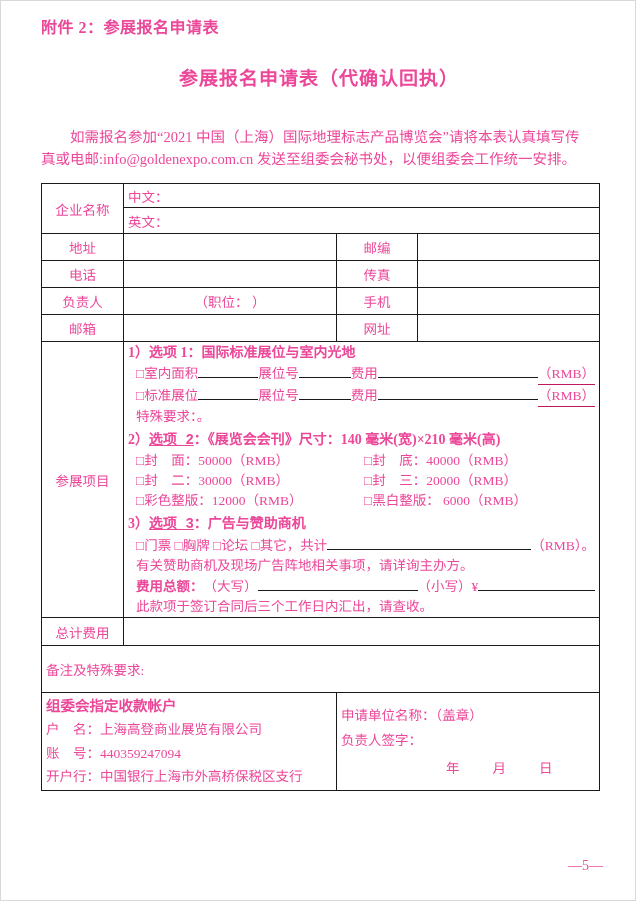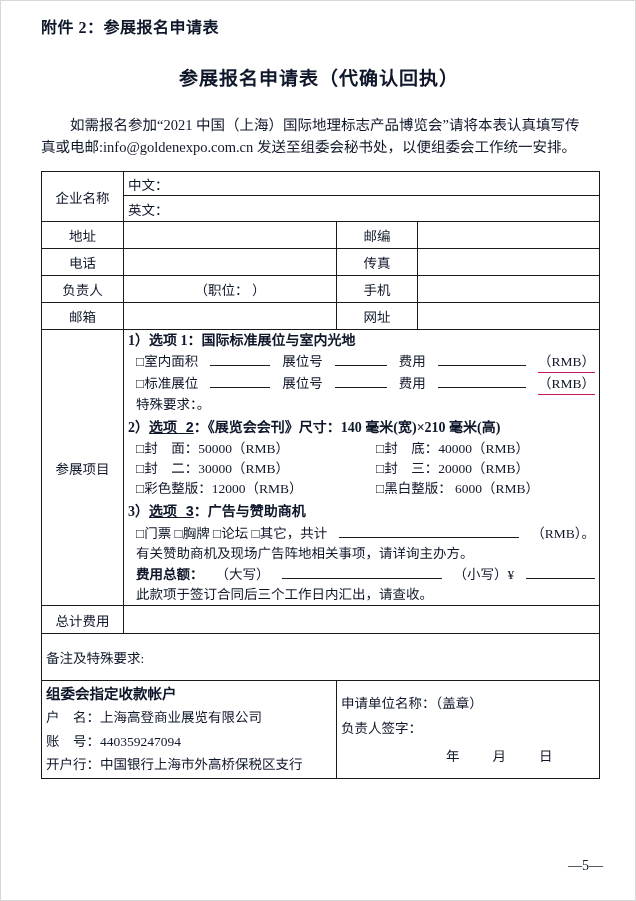--- a/index.html
+++ b/index.html
@@ -1,46 +1,46 @@
 <!DOCTYPE html>
 <html lang="zh-CN"><head>
 <meta charset="utf-8">
 <style>
   html,body { margin:0; padding:0; background:#ffffff; }
   .page {
     position:relative;
     width:634px; height:899px;
     border:1px solid #d8d8d8;
     background:#ffffff;
-    color:#0f172a;
+    color:#ec4899;
     font-family:"Liberation Serif","DejaVu Serif",serif;
     overflow:hidden;
   }
   .content { padding:13px 38px 0 40px; }
 
   .attach { font-weight:bold; font-size:16px; letter-spacing:0.5px; }
   .title { text-align:center; font-weight:bold; font-size:19px; margin-top:25px; letter-spacing:1px; }
-  .intro { margin-top:24px; font-size:14.5px; line-height:22px; }
+  .intro { margin-top:36px; font-size:14.5px; line-height:22px; }
   .intro .l1 { text-indent:2em; }
 
   table.form { border-collapse:collapse; table-layout:fixed; width:558px; margin-top:13px; }
   table.form td { border:1px solid #1a1a1a; font-size:13.5px; padding:0 4px; vertical-align:middle; overflow:hidden; }
   td.lbl { text-align:center; padding:0; }
   tr.r-cn  { height:24px; }
   tr.r-en  { height:26px; }
   tr.r-info { height:27px;margin-top:12px; }
   tr.r-total { height:28px; }
   tr.r-remarks { height:47px; }
   tr.r-bank { height:98px; }
 
   td.items-cell { vertical-align:top; padding:3px 5px 2px 5px; }
   .oh { font-weight:bold; font-size:14px; line-height:21px; }
   .oh.mt { margin-top:2px; }
   .oline { line-height:20px; }
-  .ind { margin-left:8px;gap:12px; }
+  .ind { margin-left:8px; }
   .flexline { display:flex; align-items:baseline; line-height:20px; }
   .blank { display:inline-block; border-bottom:1px solid #1a1a1a; height:14px; }
   .b60 { width:60px; } .b52 { width:52px; } .b160 { width:160px; }
   .grow { flex:1 1 auto; }
   .ulr { border-bottom:1px solid #be185d; }
   .u { text-decoration:underline;font-family:Liberation Mono, monospace; }
   .prow { display:flex; line-height:20px; }
   .pleft { display:inline-block; width:228px; }
   .bold { font-weight:bold; }
 

